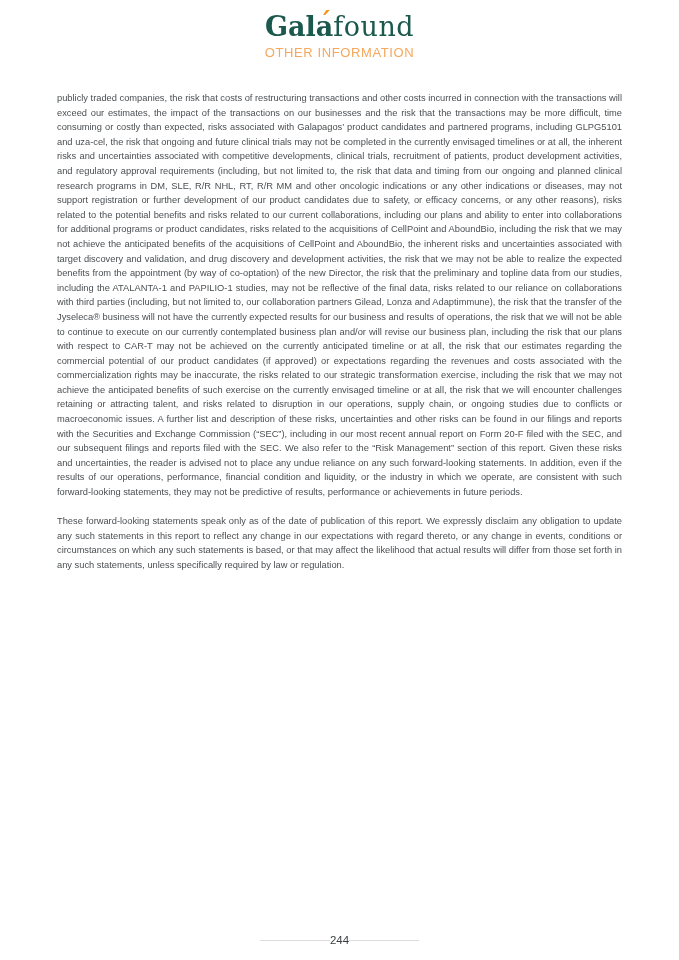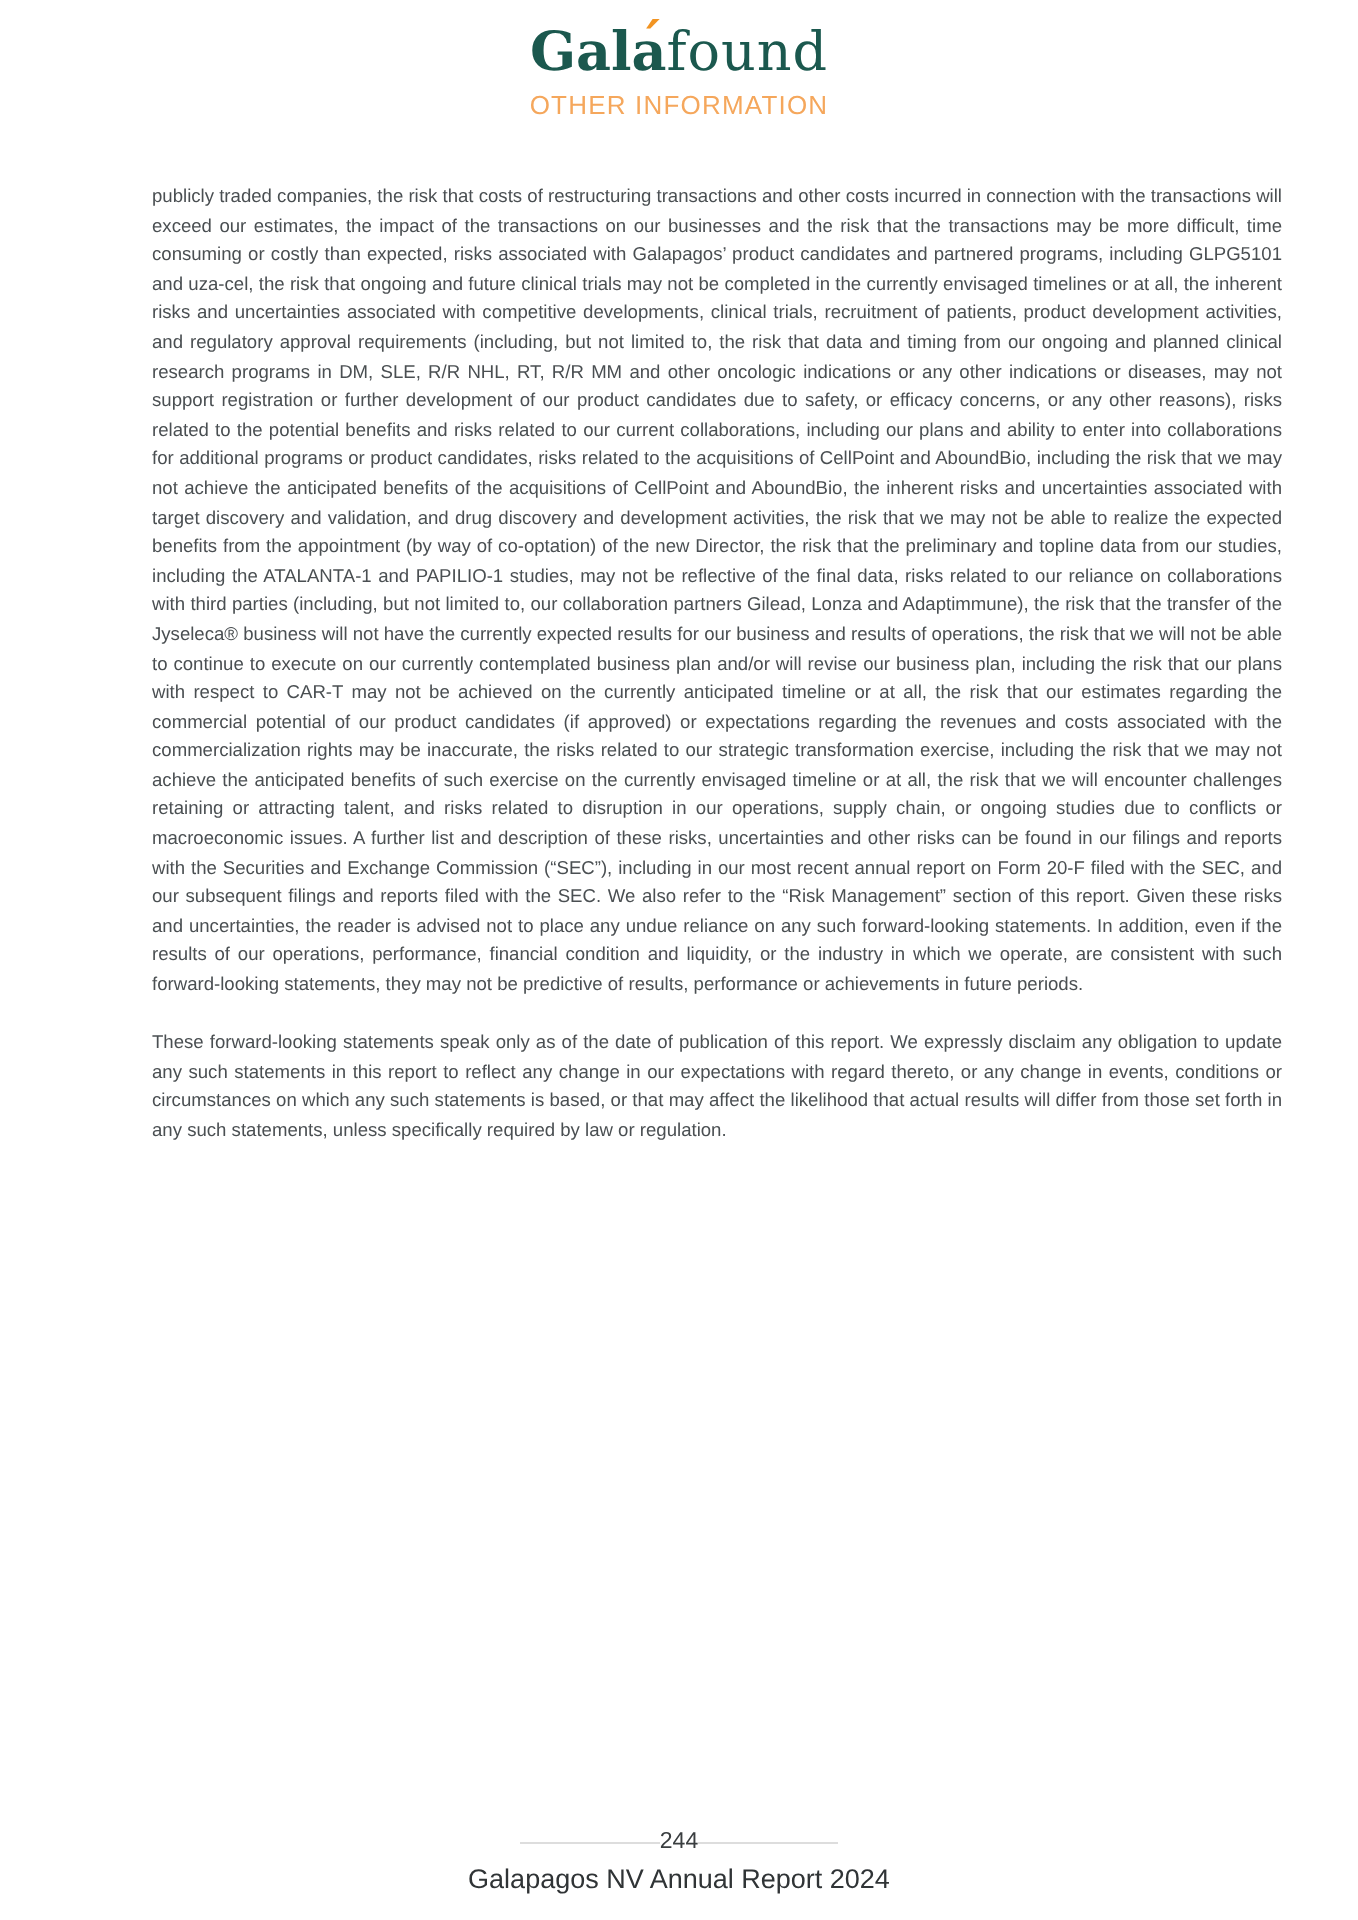--- a/index.html
+++ b/index.html
@@ -62,21 +62,20 @@
   
   .content {
     position: absolute;
     left: 57px;
     width: 565px;
     top: 91px;
     color: #4A4F52;
     font-size: 9.3px;
     line-height: 14.6px;
     text-align: justify;
-    margin-left: 19px;
   }
   .content p { margin: 0 0 14.6px 0; }
 
   
   .footer {
     position: absolute;
     left: 0;
     right: 0;
     bottom: 13px;
     text-align: center;
@@ -118,16 +117,15 @@
     <p>publicly traded companies, the risk that costs of restructuring transactions and other costs incurred in connection with the transactions will exceed our estimates, the impact of the transactions on our businesses and the risk that the transactions may be more difficult, time consuming or costly than expected, risks associated with Galapagos’ product candidates and partnered programs, including GLPG5101 and uza-cel, the risk that ongoing and future clinical trials may not be completed in the currently envisaged timelines or at all, the inherent risks and uncertainties associated with competitive developments, clinical trials, recruitment of patients, product development activities, and regulatory approval requirements (including, but not limited to, the risk that data and timing from our ongoing and planned clinical research programs in DM, SLE, R/R NHL, RT, R/R MM and other oncologic indications or any other indications or diseases, may not support registration or further development of our product candidates due to safety, or efficacy concerns, or any other reasons), risks related to the potential benefits and risks related to our current collaborations, including our plans and ability to enter into collaborations for additional programs or product candidates, risks related to the acquisitions of CellPoint and AboundBio, including the risk that we may not achieve the anticipated benefits of the acquisitions of CellPoint and AboundBio, the inherent risks and uncertainties associated with target discovery and validation, and drug discovery and development activities, the risk that we may not be able to realize the expected benefits from the appointment (by way of co-optation) of the new Director, the risk that the preliminary and topline data from our studies, including the ATALANTA-1 and PAPILIO-1 studies, may not be reflective of the final data, risks related to our reliance on collaborations with third parties (including, but not limited to, our collaboration partners Gilead, Lonza and Adaptimmune), the risk that the transfer of the Jyseleca® business will not have the currently expected results for our business and results of operations, the risk that we will not be able to continue to execute on our currently contemplated business plan and/or will revise our business plan, including the risk that our plans with respect to CAR-T may not be achieved on the currently anticipated timeline or at all, the risk that our estimates regarding the commercial potential of our product candidates (if approved) or expectations regarding the revenues and costs associated with the commercialization rights may be inaccurate, the risks related to our strategic transformation exercise, including the risk that we may not achieve the anticipated benefits of such exercise on the currently envisaged timeline or at all, the risk that we will encounter challenges retaining or attracting talent, and risks related to disruption in our operations, supply chain, or ongoing studies due to conflicts or macroeconomic issues. A further list and description of these risks, uncertainties and other risks can be found in our filings and reports with the Securities and Exchange Commission (“SEC”), including in our most recent annual report on Form 20-F filed with the SEC, and our subsequent filings and reports filed with the SEC. We also refer to the “Risk Management” section of this report. Given these risks and uncertainties, the reader is advised not to place any undue reliance on any such forward-looking statements. In addition, even if the results of our operations, performance, financial condition and liquidity, or the industry in which we operate, are consistent with such forward-looking statements, they may not be predictive of results, performance or achievements in future periods.</p>
     <p>These forward-looking statements speak only as of the date of publication of this report. We expressly disclaim any obligation to update any such statements in this report to reflect any change in our expectations with regard thereto, or any change in events, conditions or circumstances on which any such statements is based, or that may affect the likelihood that actual results will differ from those set forth in any such statements, unless specifically required by law or regulation.</p>
   </div>
 
   <div class="footer">
     <div class="pageno-row">
       <span class="footer-rule"></span>
       <span class="pageno">244</span>
       <span class="footer-rule"></span>
     </div>
-    <div class="report-title">Galapagos NV Annual Report 2024</div>
   </div>
 
 </div>
 
 </body></html>

